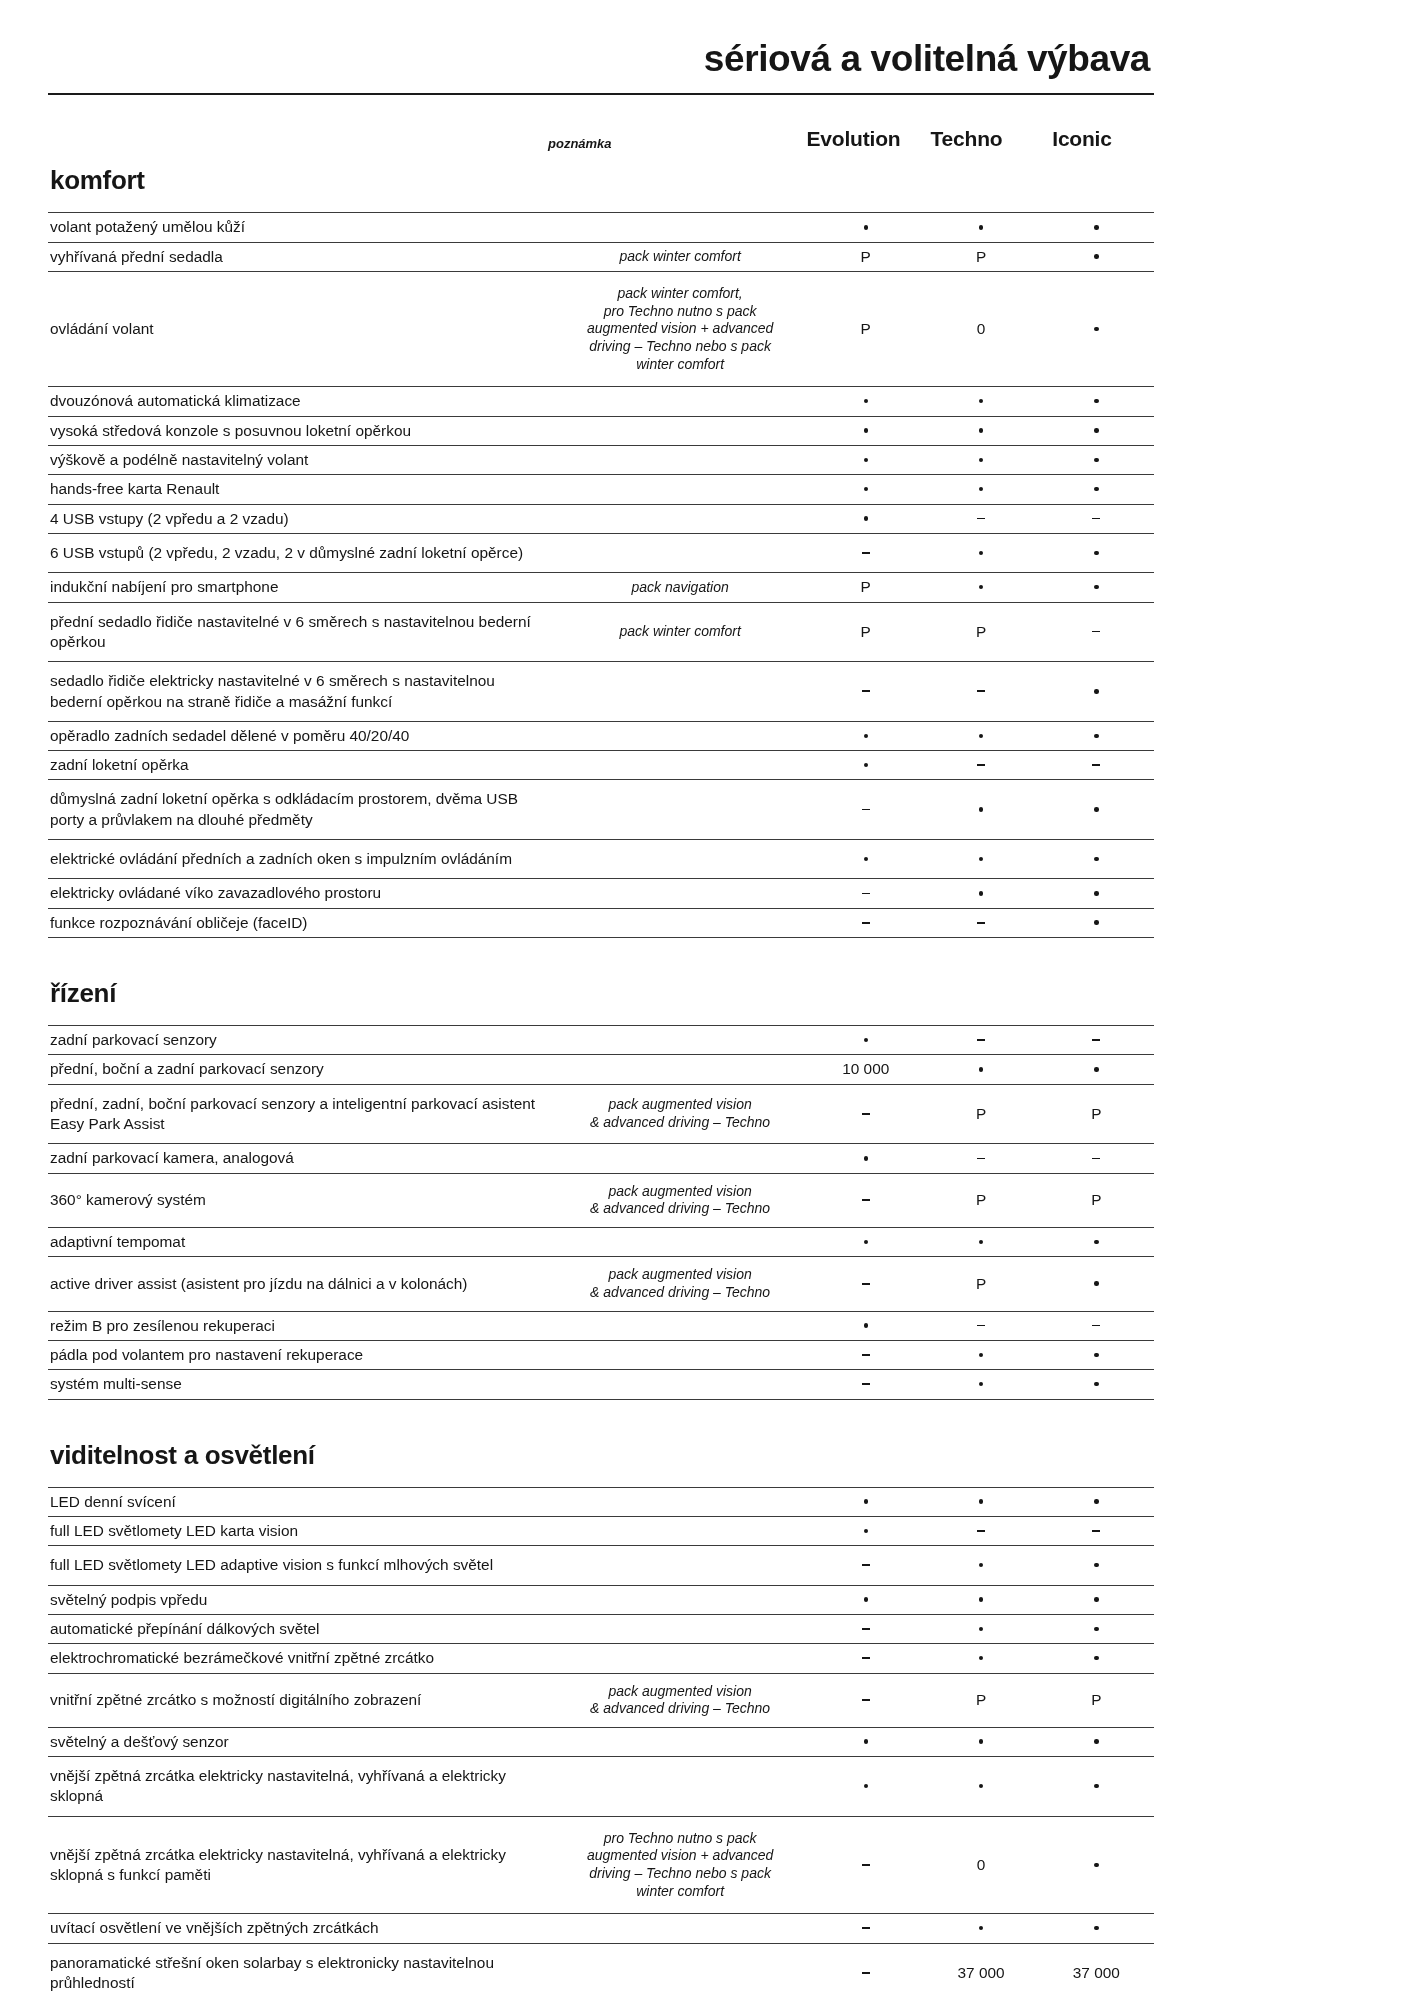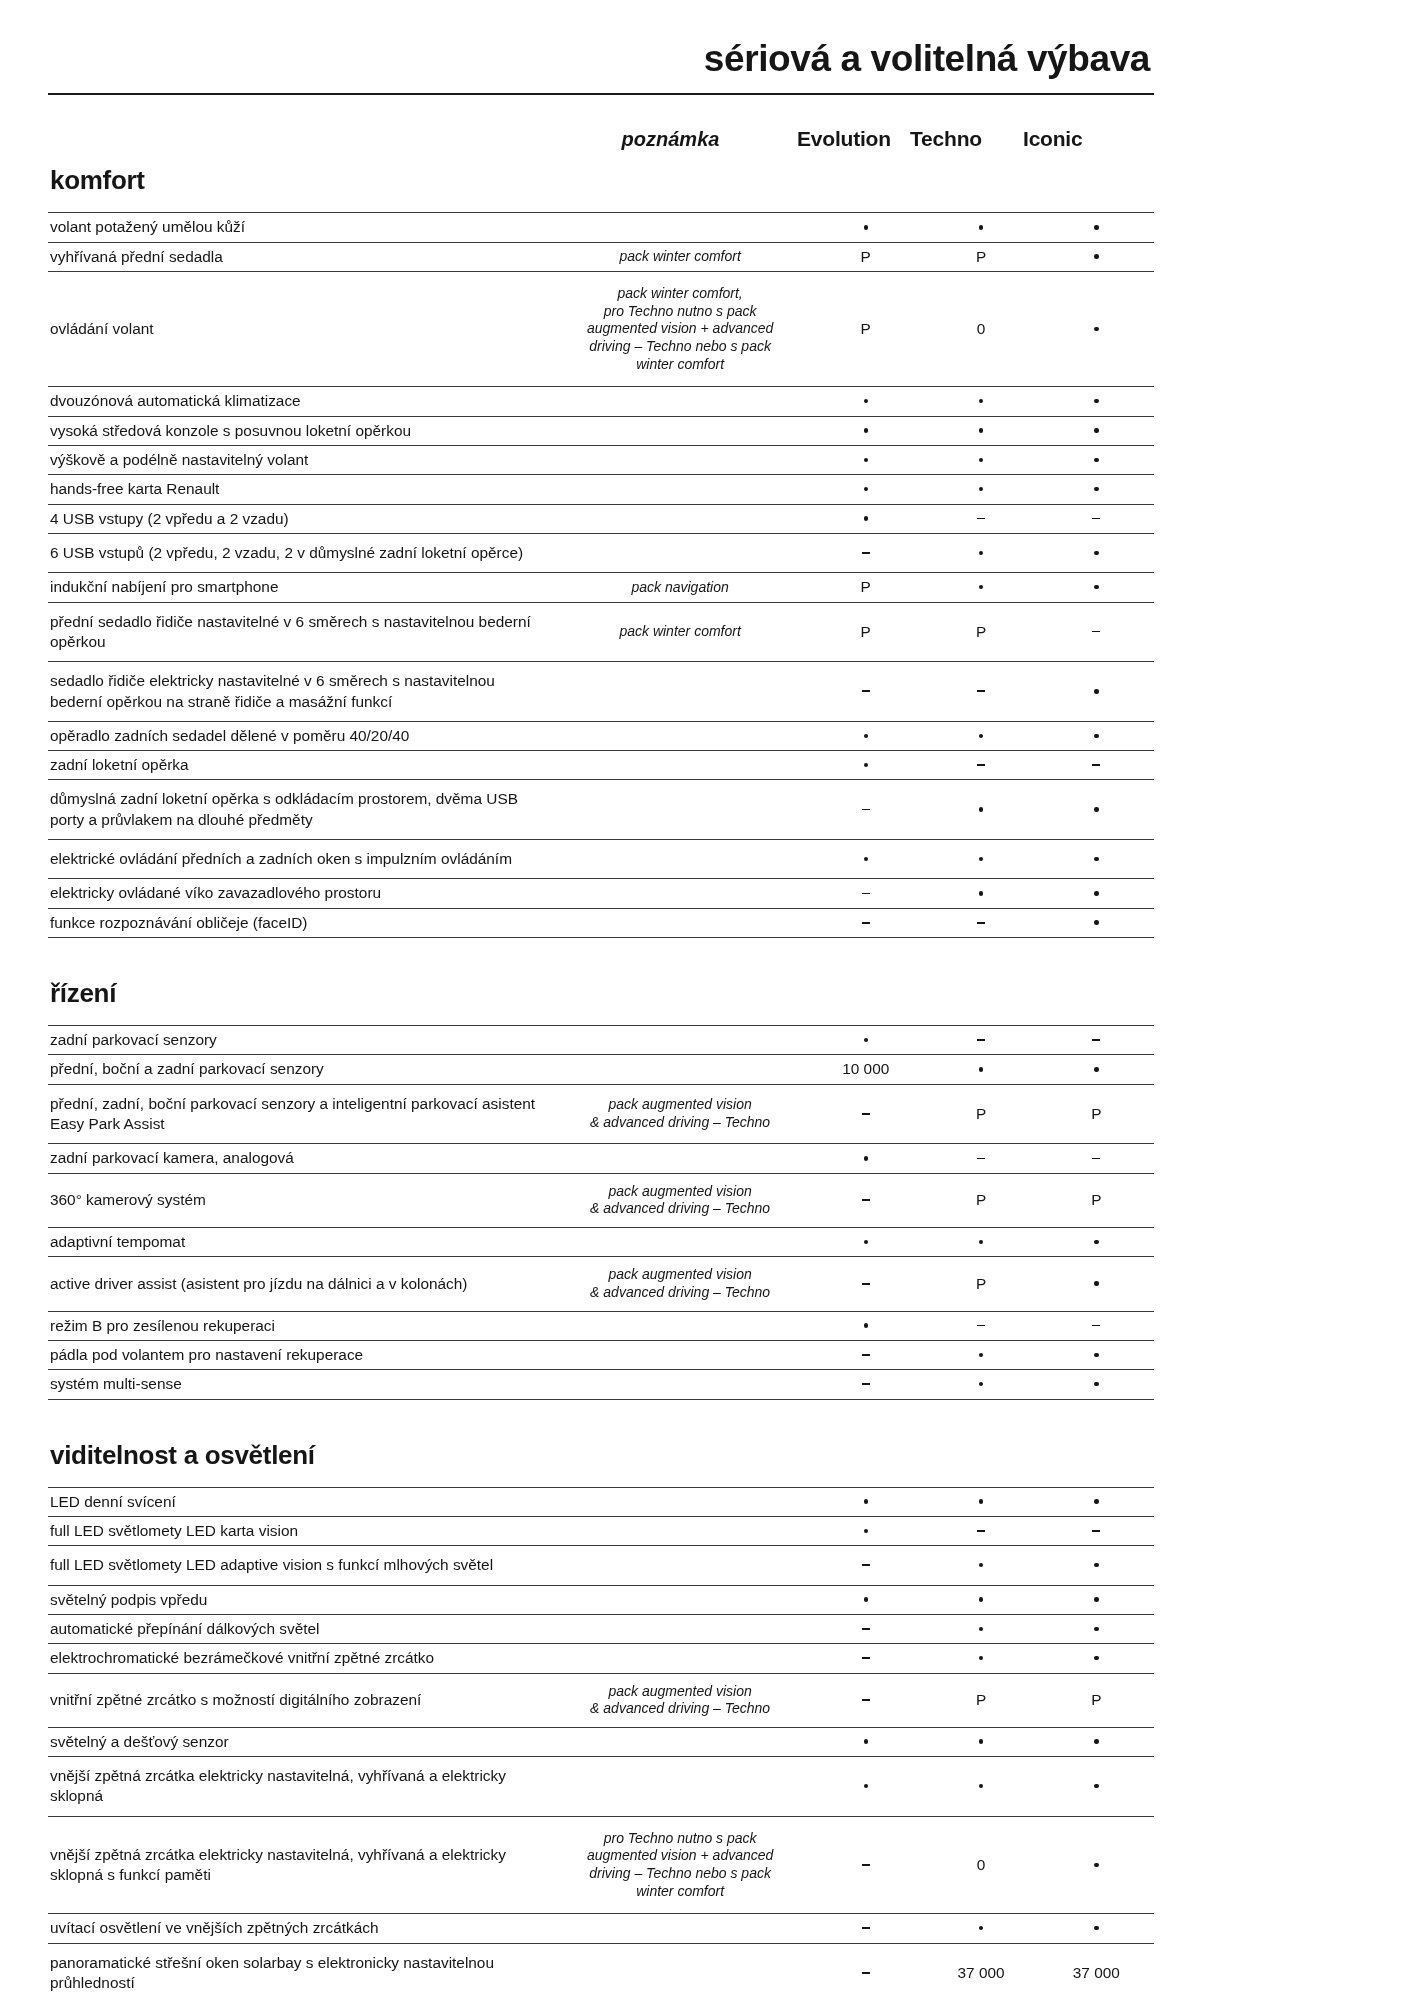--- a/index.html
+++ b/index.html
@@ -45,29 +45,29 @@
   
   .col-head {
     display: flex;
     align-items: flex-end;
     margin-top: 22px;
     height: 34px;
   }
   .col-head .c-feature { flex: 0 0 500px; }
   .col-head .c-note {
     flex: 0 0 245px;
-    text-align: center;
-    font-size: 20px;
+    text-align: left;
+    font-size: 13px;
     font-style: italic;
     font-weight: 700;
     padding-right: 4px;
   }
   .col-head .c-trim {
     flex: 0 0 113px;
-    text-align: left;
+    text-align: center;
     font-size: 21px;
     font-weight: 700;
     letter-spacing: -0.2px;
   }
   .col-head .c-trim.wide { flex: 0 0 118px; }
 
   
   .section { margin-top: 6px; }
   .section-title {
     font-size: 26px;

